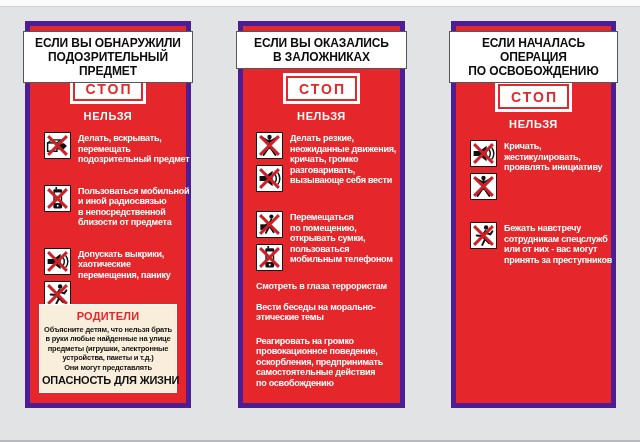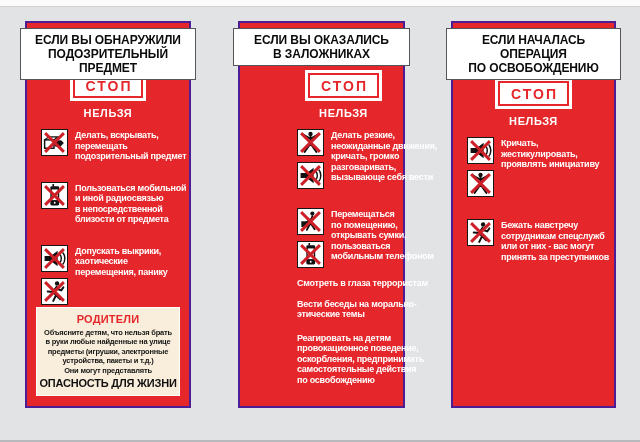--- a/index.html
+++ b/index.html
@@ -13,25 +13,25 @@
     position:absolute; top:0; left:0; right:0; height:6px;
     background:#fbfbfb; border-bottom:1px solid #cfd0d2;
   }
   .bottom-line {
     position:absolute; bottom:0; left:0; right:0; height:2px;
     background:#b8b9bc;
   }
   .panel {
     position:absolute; top:21px; height:387px;
     background:var(--red,#e5262a);
-    border:2px solid #4c1d95;
+    border:5px solid #4c1d95;
     box-sizing:border-box;
   }
   .panel-1 { left:25px;  width:166px; }
-  .panel-2 { left:238px; width:167px;padding-left:44px; }
+  .panel-2 { left:238px; width:167px; }
   .panel-3 { left:451px; width:165px; }
 
   .panel-header {
     position:absolute; top:5px; left:-7px; right:-7px;
     background:#ffffff; border:1px solid #56565a;
     padding:4px 1px; text-align:center;
     font-weight:bold; font-size:12px; line-height:14px;
     color:#0b0b0c; letter-spacing:-0.1px;
     z-index:2;
   }
@@ -244,21 +244,21 @@
             </div>
           </div>
           <div class="item">
             <div class="item-text">
               <div>Вести беседы на морально-</div>
               <div>этические темы</div>
             </div>
           </div>
           <div class="item">
             <div class="item-text">
-              <div>Реагировать на детям</div>
+              <div>Реагировать на громко</div>
               <div>провокационное поведение,</div>
               <div>оскорбления, предпринимать</div>
               <div>самостоятельные действия</div>
               <div>по освобождению</div>
             </div>
           </div>
         </div>
     </div>
   </section>
 

